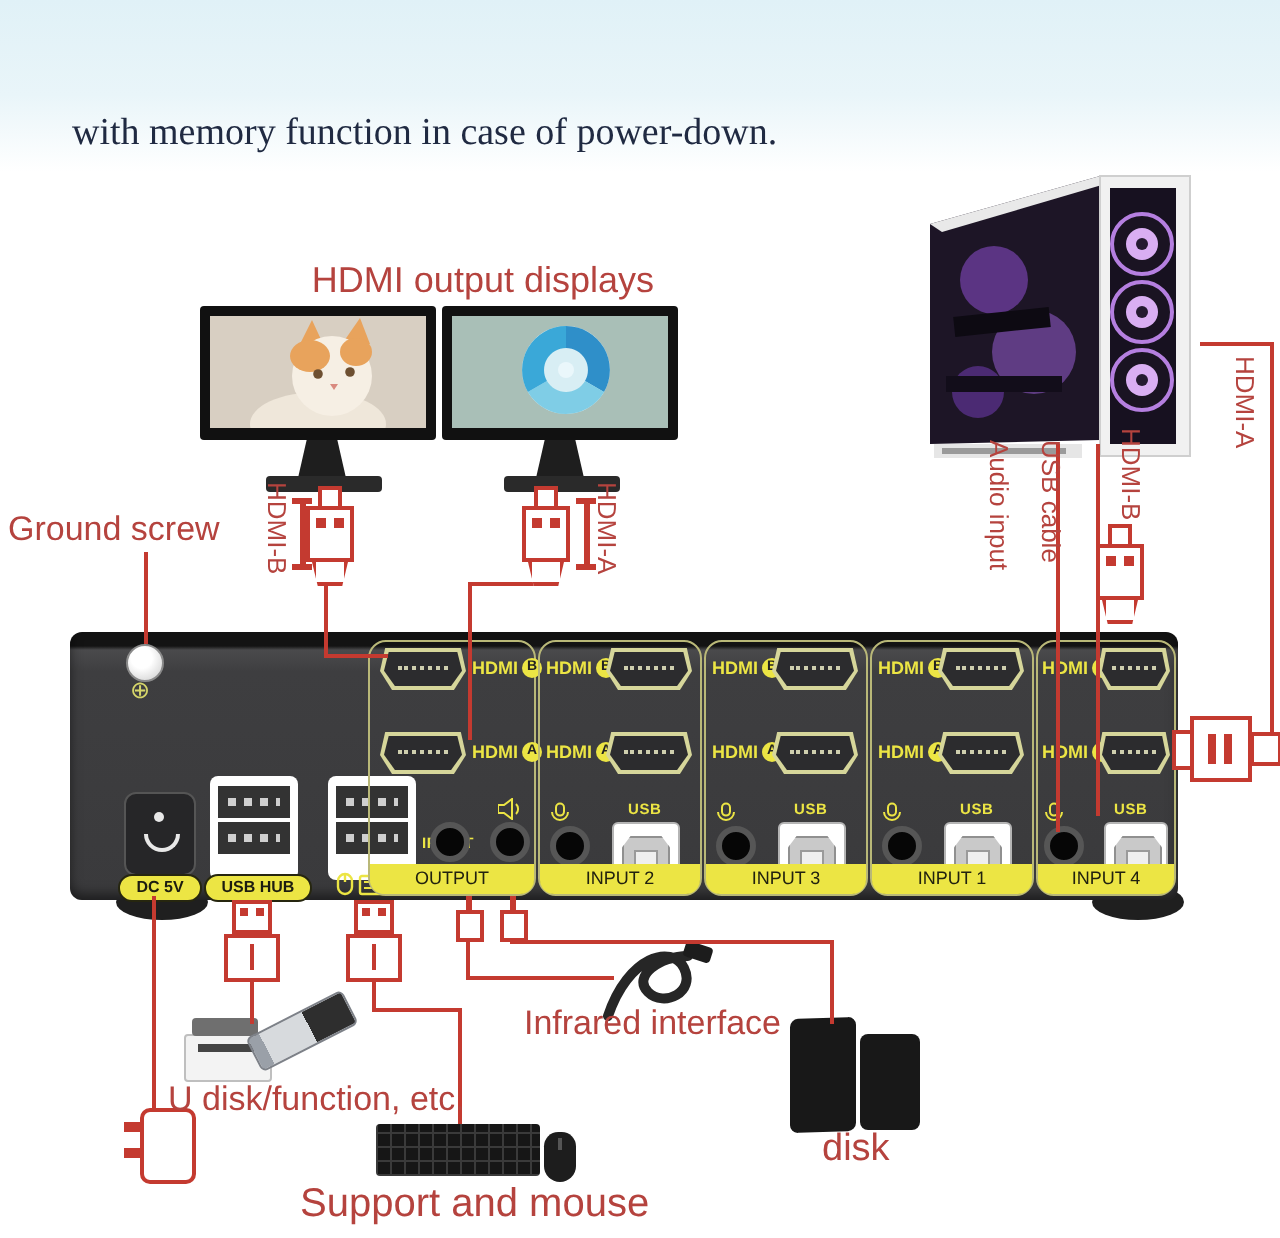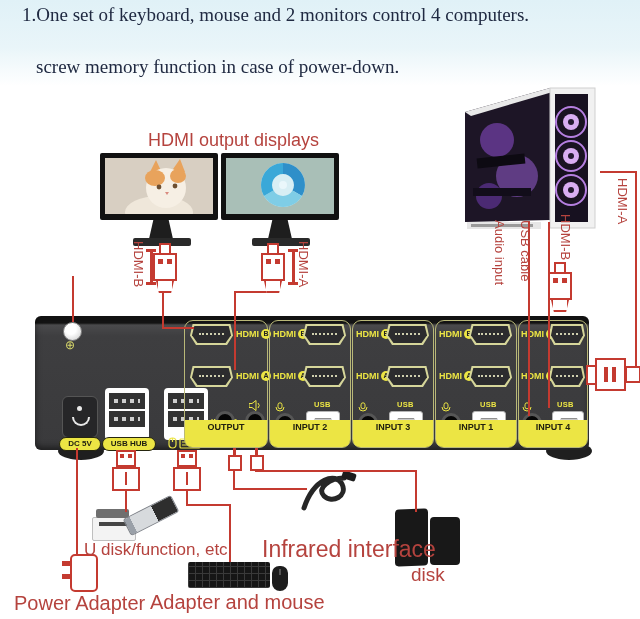--- a/index.html
+++ b/index.html
@@ -46,22 +46,22 @@
   .dcport{position:absolute;left:62px;top:396px;width:34px;height:40px;background:#262628;border:1px solid #555;
           border-radius:6px;z-index:2;}
   .dcport .dot{position:absolute;left:14px;top:9px;width:5px;height:5px;border-radius:50%;background:#e8e8e8;}
   .dcport .arc{position:absolute;left:9px;top:20px;width:14px;height:7px;border:2px solid #e8e8e8;border-top:none;
                border-radius:0 0 9px 9px;}
   .usbaStack{position:absolute;width:44px;height:46px;background:#fff;border-radius:4px;z-index:2;padding:3px 0;}
   .usbaStack .slot{margin:2px auto;width:36px;height:16px;background:#333;position:relative;}
   .usbaStack .slot i{position:absolute;left:5px;top:6px;width:26px;height:4px;
       background:repeating-linear-gradient(90deg,#cfcfcf 0 4px,transparent 4px 8px);}
   .sec{position:absolute;top:320px;height:126px;border:1.5px solid #b9b878;border-radius:9px;z-index:2;}
-  .secBanner{position:absolute;left:0;right:0;bottom:0;height:27px;background:#ece544;border-radius:0 0 7px 7px;
-             font-size:9px;font-weight:bold;color:#21210f;text-align:center;line-height:15px;}
+  .secBanner{position:absolute;left:0;right:0;bottom:0;height:15px;background:#ece544;border-radius:0 0 7px 7px;
+             font-size:9px;font-weight:normal;color:#21210f;text-align:center;line-height:15px;}
   .hport{position:absolute;width:43px;height:21px;background:#d6d69a;
          clip-path:polygon(6% 0,94% 0,100% 55%,86% 100%,14% 100%,0 55%);}
   .hport .in{position:absolute;left:2px;top:2px;right:2px;bottom:2px;background:#2c2c2e;
          clip-path:polygon(6% 0,94% 0,100% 55%,86% 100%,14% 100%,0 55%);}
   .hport .dash{position:absolute;left:20%;top:45%;width:60%;height:0;border-top:2px dotted #cfcfae;}
   .hlabel{position:absolute;display:flex;align-items:center;gap:2px;font-size:9px;font-weight:bold;color:#ece544;}
   .badge{display:inline-block;width:10px;height:10px;border-radius:50%;background:#ece544;color:#222;
          font-size:7px;font-weight:bold;text-align:center;line-height:10px;}
   .jack{position:absolute;width:14px;height:14px;background:#060606;border:3px solid #565656;border-radius:50%;}
   .usbB{position:absolute;width:32px;height:31px;background:#fff;border:1px solid #b5b5b5;border-radius:3px;}
@@ -110,25 +110,24 @@
   .ring{position:absolute;border-radius:50%;border:2px solid #e4e4e4;
         background:radial-gradient(circle,#0c0c0c 0 30%,#c2422a 30% 58%,#0c0c0c 58%);}
   .hole{position:absolute;border-radius:50%;border:2px solid #4a4a4a;background:#000;}
 </style>
 </head>
 <body>
 
 <div class="stage">
 
   <div class="banner">
-    <span class="bl" style="left:22px;top:4px">1.One set of keyboard, mouse and 2 monitors control 4 computers.</span>
-    <span class="bl" style="left:36px;top:56px">screw memory function in case of power-down.</span>
-  </div>
-
-  <div class="lbl" style="left:148px;top:130px;width:195px;text-align:left;font-size:18px">HDMI output displays</div>
+    <span class="bl" style="left:36px;top:56px">with memory function in case of power-down.</span>
+  </div>
+
+  <div class="lbl" style="left:132px;top:130px;width:195px;text-align:right;font-size:18px">HDMI output displays</div>
 
   <div class="mon" style="left:100px;top:153px">
     <div class="scr">
       <svg width="108" height="56" viewBox="0 0 108 56">
         <rect width="108" height="56" fill="#d8cfc2"></rect>
         <ellipse cx="54" cy="54" rx="34" ry="16" fill="#efe7da"></ellipse>
         <polygon points="44,16 51,2 57,15" fill="#e8a35c"></polygon>
         <polygon points="66,14 75,1 80,14" fill="#e8a35c"></polygon>
         <circle cx="61" cy="30" r="20" fill="#f6efe4"></circle>
         <ellipse cx="50" cy="20" rx="10" ry="8" fill="#e8a35c"></ellipse>
@@ -242,20 +241,21 @@
   <div class="vl" style="left:635px;top:171px;height:202px"></div>
   <div class="rplug">
     <div class="tip"></div>
       <div class="bod">
         <i class="b1"></i>
         <i class="b2"></i>
       </div>
       <div class="cab"></div>
   </div>
 
+  <div class="lbl" style="left:4px;top:255px;font-size:17px">Ground screw</div>
   <div class="vl" style="left:72px;top:276px;height:46px"></div>
 
   <div class="foot" style="left:58px;top:442px"></div>
   <div class="foot" style="left:546px;top:442px"></div>
   <div class="kvm"></div>
   <div class="gscrew"></div>
   <div class="gsym">⊕</div>
 
   <div class="dcport">
       <div class="dot"></div>
@@ -448,21 +448,20 @@
           <i></i>
         </div>
       </div>
     <div class="secBanner">INPUT 4</div>
   </div>
 
   <div class="vl" style="left:76px;top:448px;height:108px"></div>
   <div class="padapter"></div>
   <div class="prong" style="left:62px;top:561px"></div>
   <div class="prong" style="left:62px;top:574px"></div>
-  <div class="lbl" style="left:14px;top:592px;font-size:20px">Power Adapter</div>
 
   <div class="uplug" style="left:112px;top:450px">
     <div class="shank">
         <i class="d1"></i>
         <i class="d2"></i>
       </div>
       <div class="bodyy">
         <i></i>
       </div>
   </div>
@@ -484,21 +483,21 @@
       <div class="lid"></div>
       <div class="slot"></div>
     </div>
   <div class="udisk"></div>
   <div class="lbl" style="left:84px;top:540px;font-size:17px">U disk/function, etc.</div>
 
   <div class="kbd"></div>
   <div class="mouse">
       <i></i>
     </div>
-  <div class="lbl" style="left:150px;top:591px;font-size:20px">Adapter and mouse</div>
+  <div class="lbl" style="left:150px;top:591px;font-size:20px">Support and mouse</div>
 
   <div class="aplug" style="left:228px;top:448px">
       <div class="t"></div>
       <div class="b"></div>
     </div>
   <div class="vl" style="left:233px;top:468px;height:22px"></div>
   <div class="hl" style="left:233px;top:488px;width:74px"></div>
   <div class="aplug" style="left:250px;top:448px">
       <div class="t"></div>
       <div class="b"></div>
@@ -506,21 +505,21 @@
   <div class="vl" style="left:255px;top:468px;height:4px"></div>
   <div class="hl" style="left:255px;top:470px;width:162px"></div>
   <div class="vl" style="left:415px;top:470px;height:42px"></div>
 
   <div style="position:absolute;left:296px;top:464px;z-index:3">
     <svg width="66" height="48" viewBox="0 0 66 48">
       <path d="M8,44 C18,14 40,8 46,20 C52,32 36,40 28,32 C20,24 34,14 48,14" fill="none" stroke="#262626" stroke-width="5" stroke-linecap="round"></path>
       <rect x="46" y="8" width="14" height="8" rx="2" fill="#1c1c1c" transform="rotate(18 53 12)"></rect>
     </svg>
   </div>
-  <div class="lbl" style="left:262px;top:536px;font-size:23px">Infrared interface</div>
+  <div class="lbl" style="left:262px;top:502px;font-size:17px">Infrared interface</div>
 
   <div class="speaker" style="left:395px;top:509px;width:33px;height:57px;transform:skewY(-2deg)"></div>
   <div class="ring" style="left:399px;top:514px;width:22px;height:22px"></div>
   <div class="hole" style="left:406px;top:544px;width:8px;height:8px"></div>
   <div class="speaker" style="left:430px;top:517px;width:30px;height:48px"></div>
   <div class="ring" style="left:436px;top:522px;width:16px;height:16px"></div>
   <div class="hole" style="left:441px;top:546px;width:6px;height:6px"></div>
   <div class="lbl" style="left:411px;top:564px;font-size:19px">disk</div>
 
 </div>

